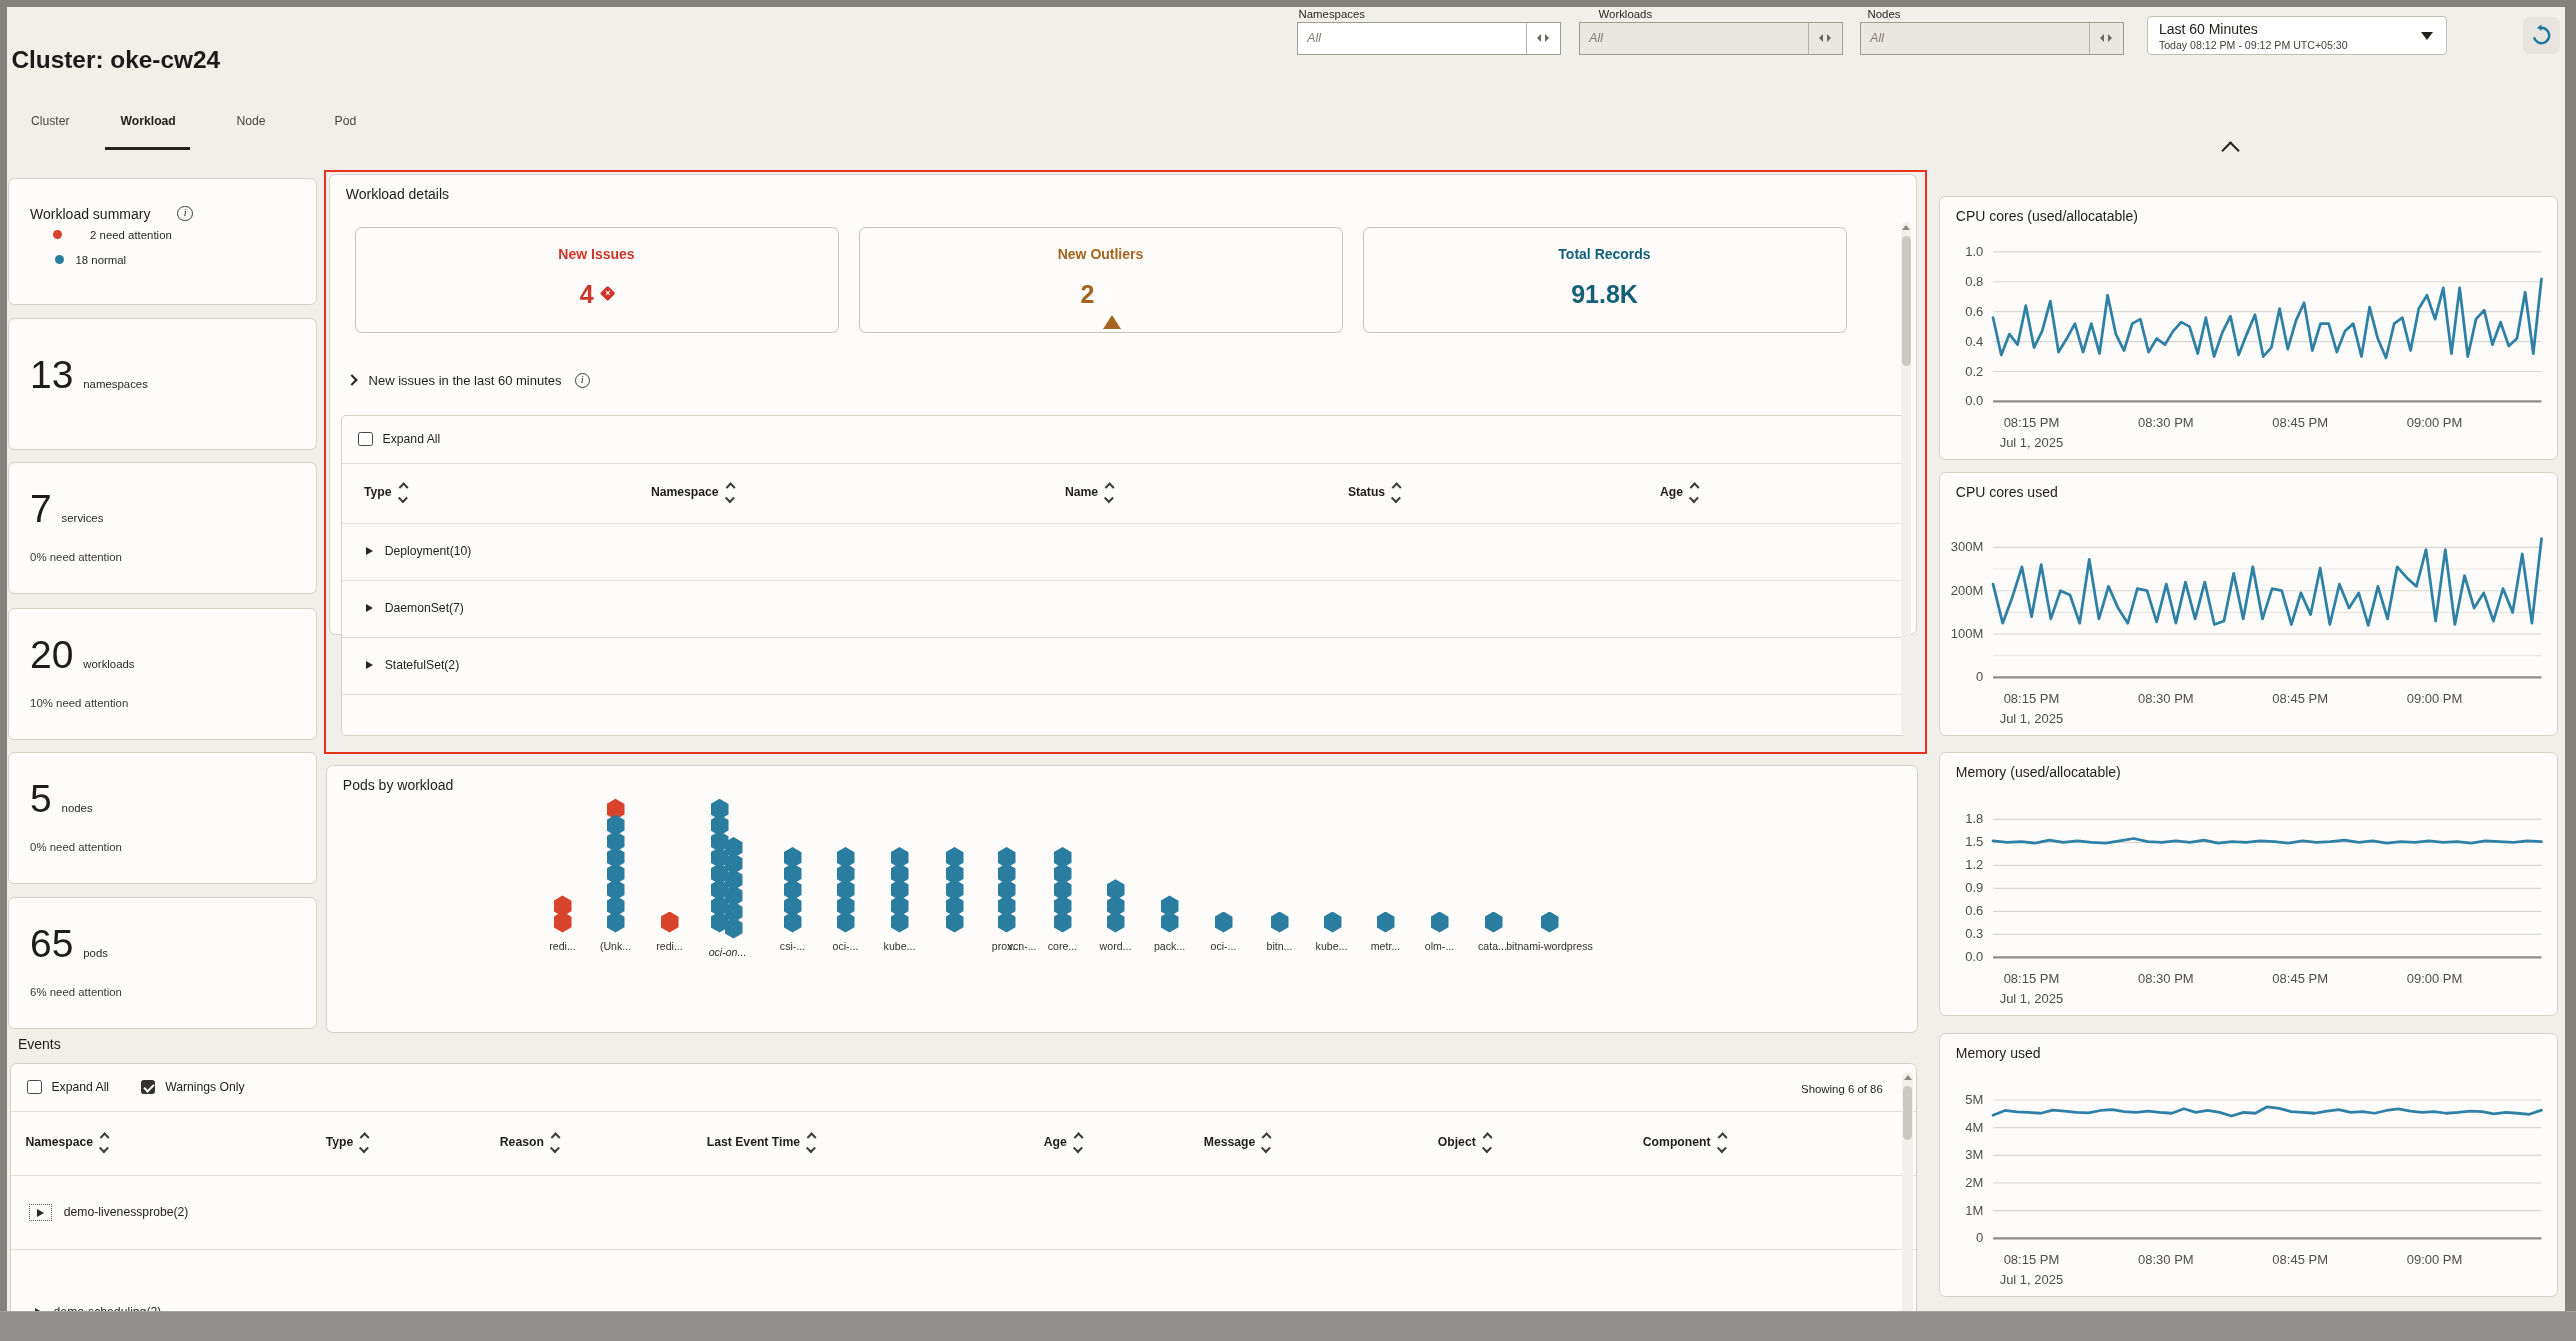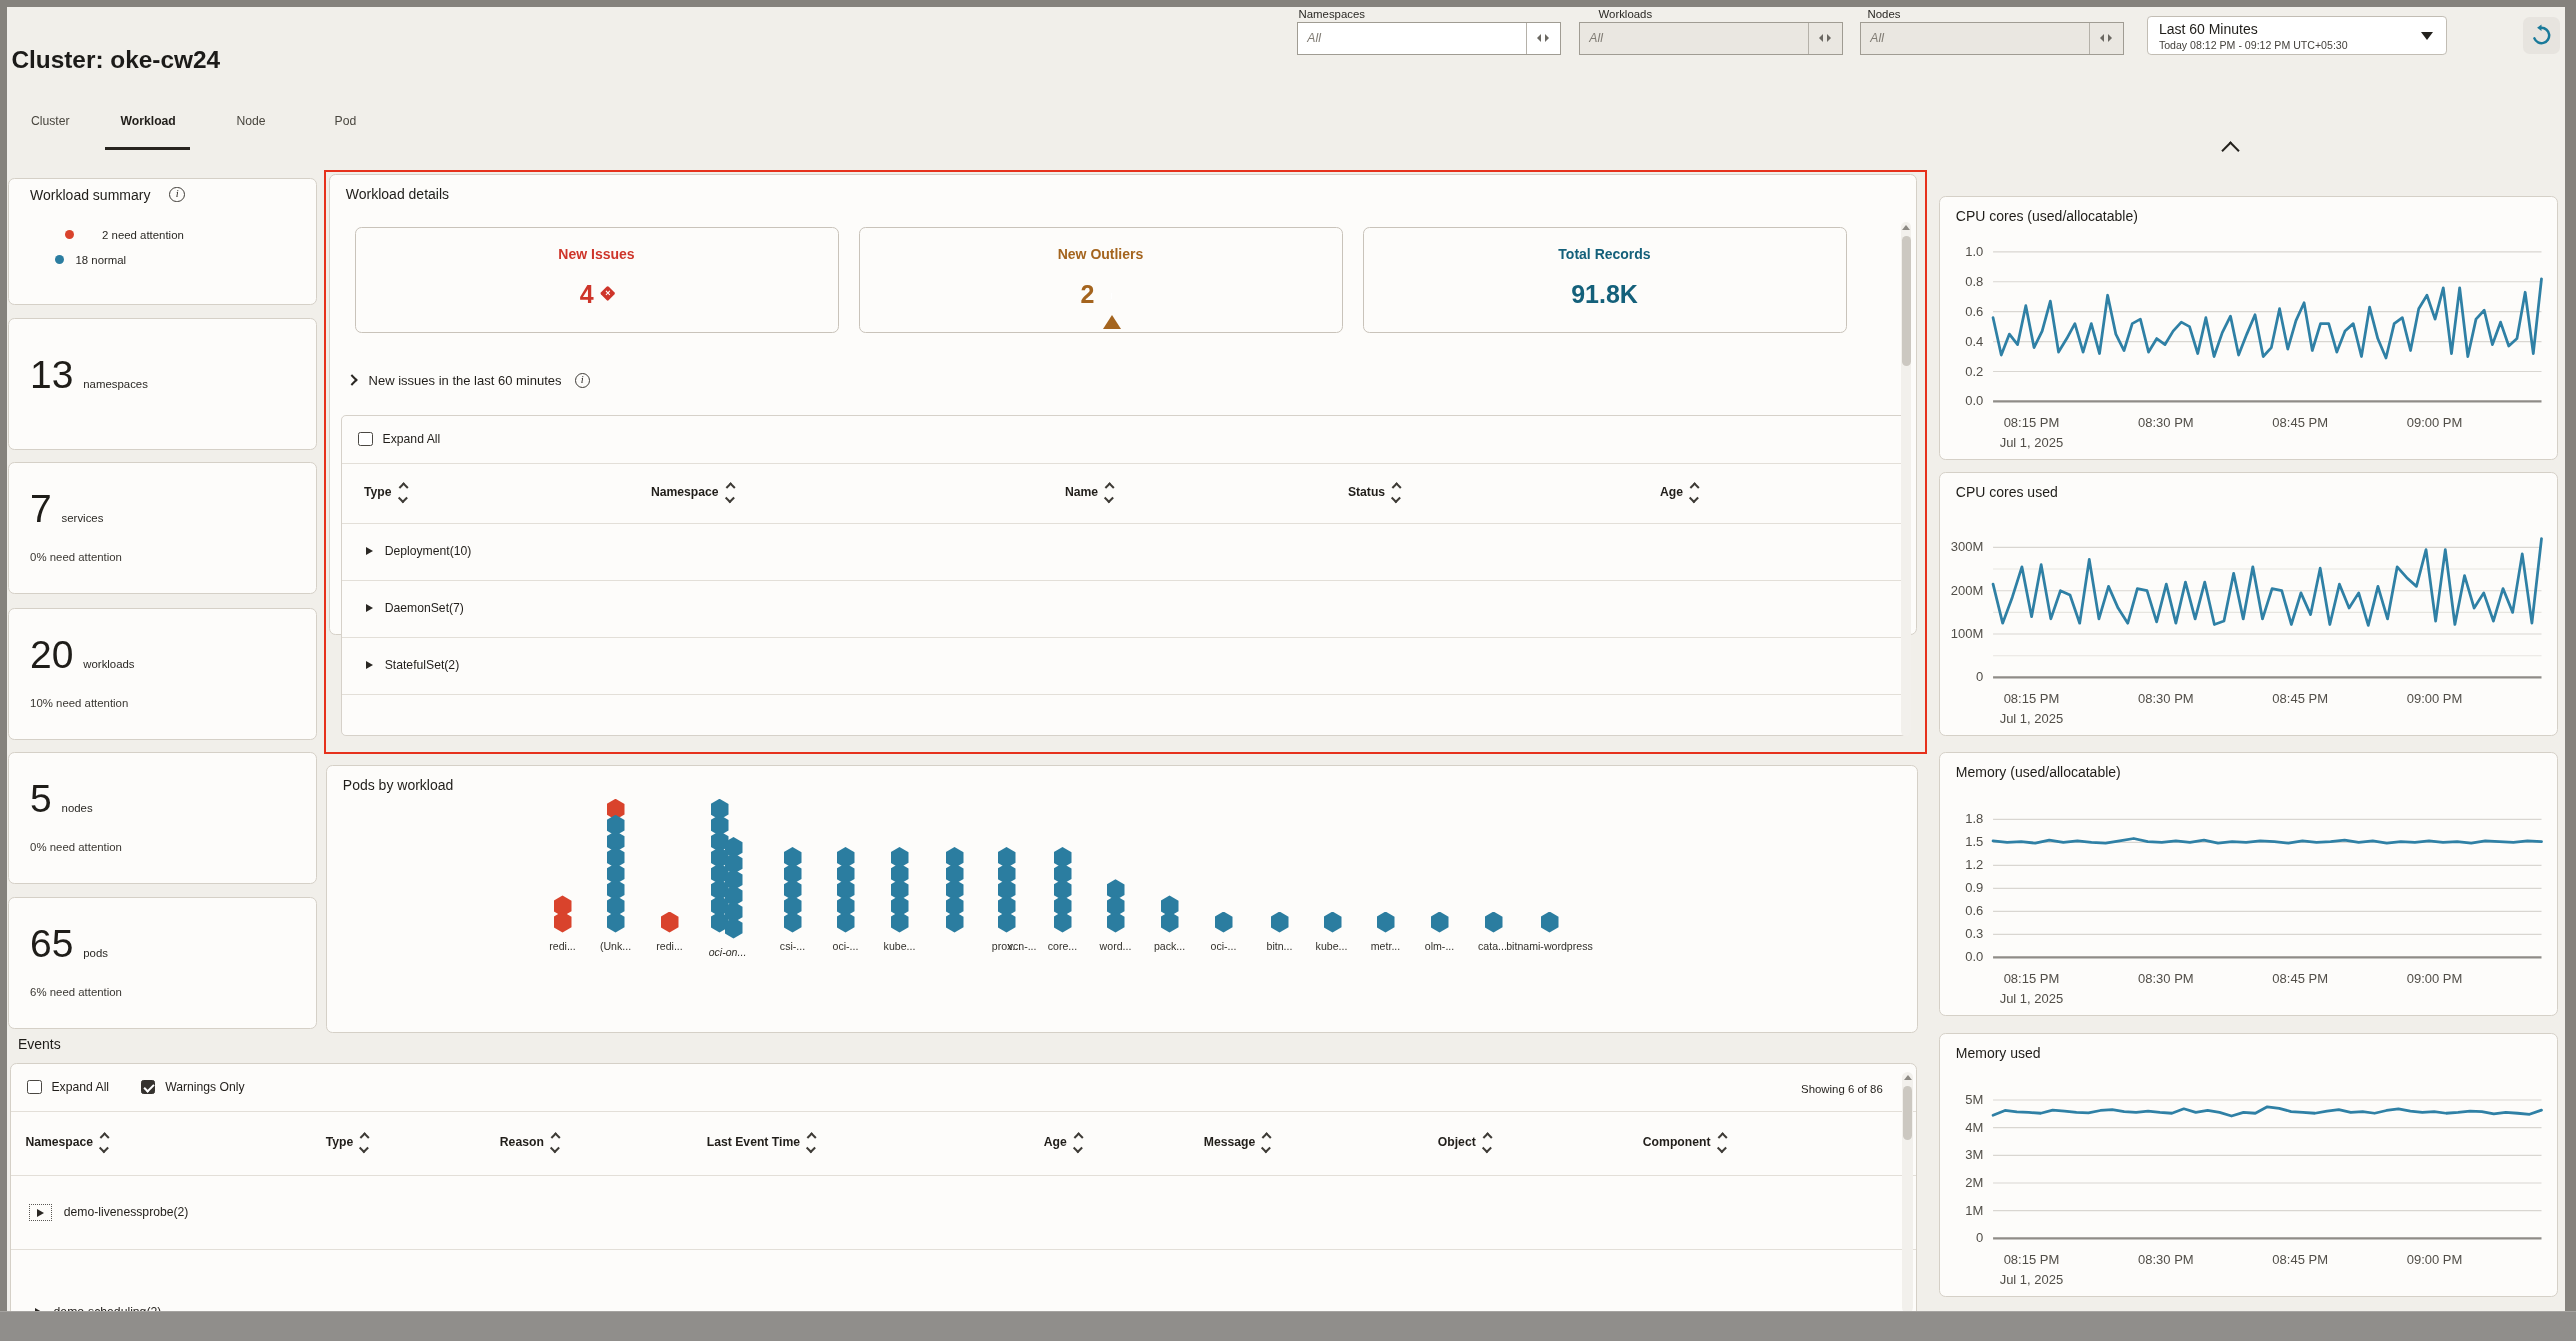--- a/index.html
+++ b/index.html
@@ -125,27 +125,27 @@
     </svg>
   </div>
 
   <div class="tab" style="left:24.4px;top:107px;">Cluster</div>
   <div class="tab active" style="left:114px;top:107px;">Workload</div>
   <div class="tab" style="left:230px;top:107px;">Node</div>
   <div class="tab" style="left:328px;top:107px;">Pod</div>
   <div class="tabline" style="left:98px;top:140px;width:85px;"></div>
 
   <div class="card" style="left:1.6px;top:171px;width:309px;height:127px;">
-    <div class="abs title17" style="left:21px;top:8px;display:flex;align-items:center;gap:19px;">
+    <div class="abs title17" style="left:21px;top:27px;display:flex;align-items:center;gap:27px;">
       <span>Workload summary</span>
       <span class="info">
             <i>i</i>
           </span>
     </div>
-    <div class="legendrow" style="left:56px;top:50px;gap:28px;">
+    <div class="legendrow" style="left:44px;top:50px;gap:28px;">
       <span class="dot" style="background:#d9432c;"></span>
       <span>2 need attention</span>
     </div>
     <div class="legendrow" style="left:46px;top:75px;">
       <span class="dot" style="background:#2b7da0;"></span>
       <span>18 normal</span>
     </div>
   </div>
 
   <div class="card" style="left:1.6px;top:311px;width:309px;height:132px;">

